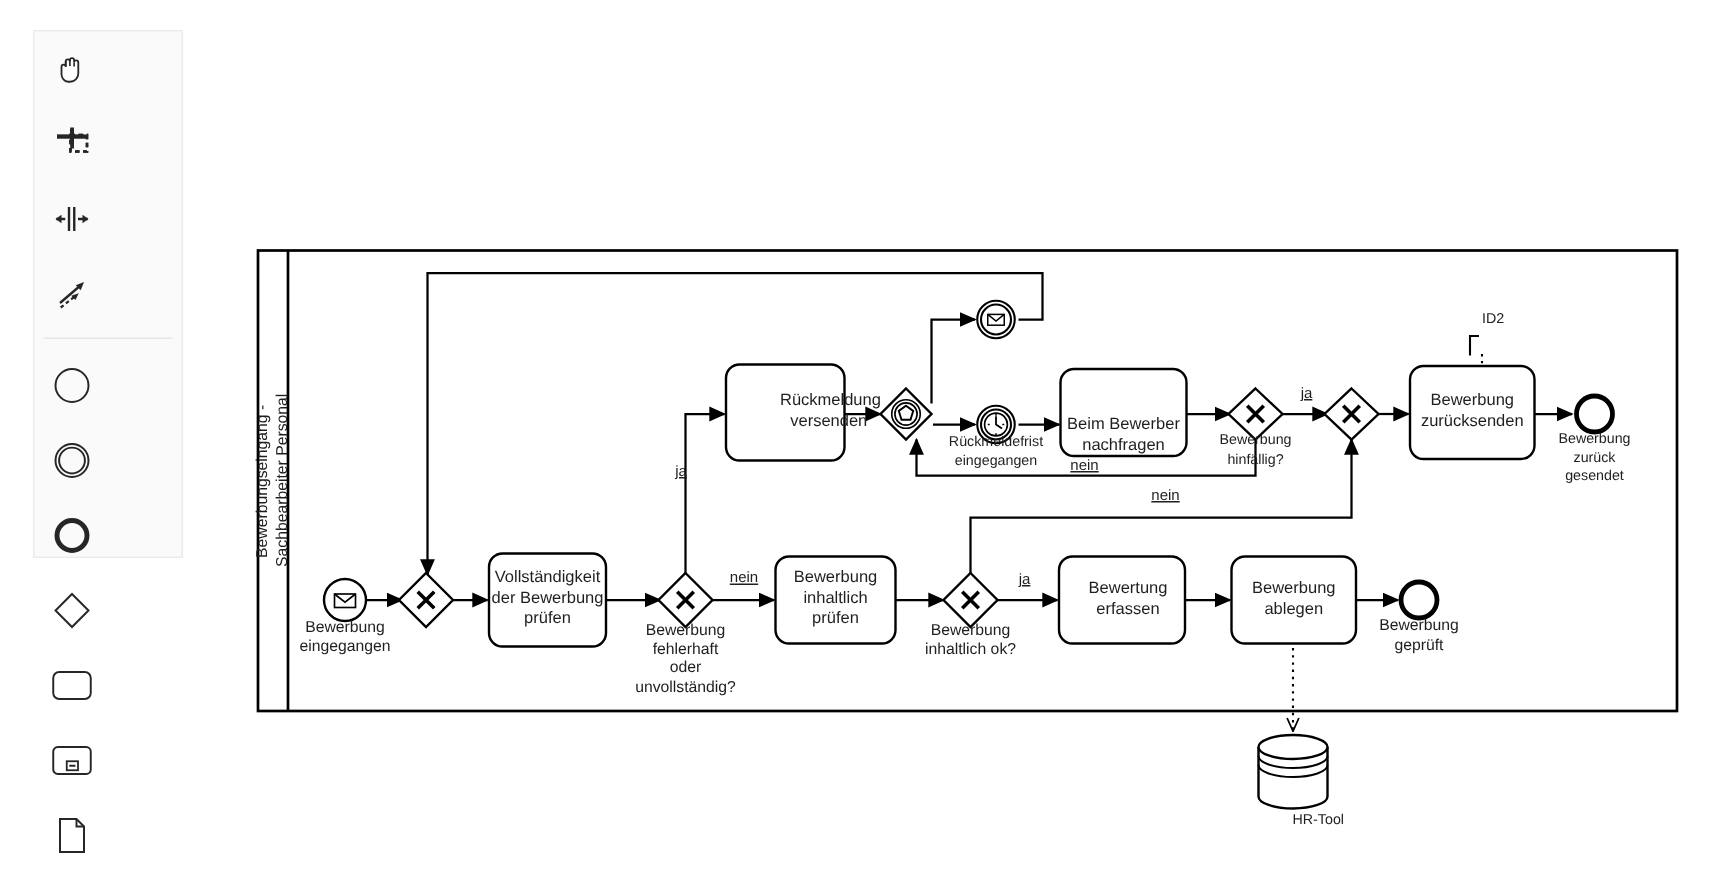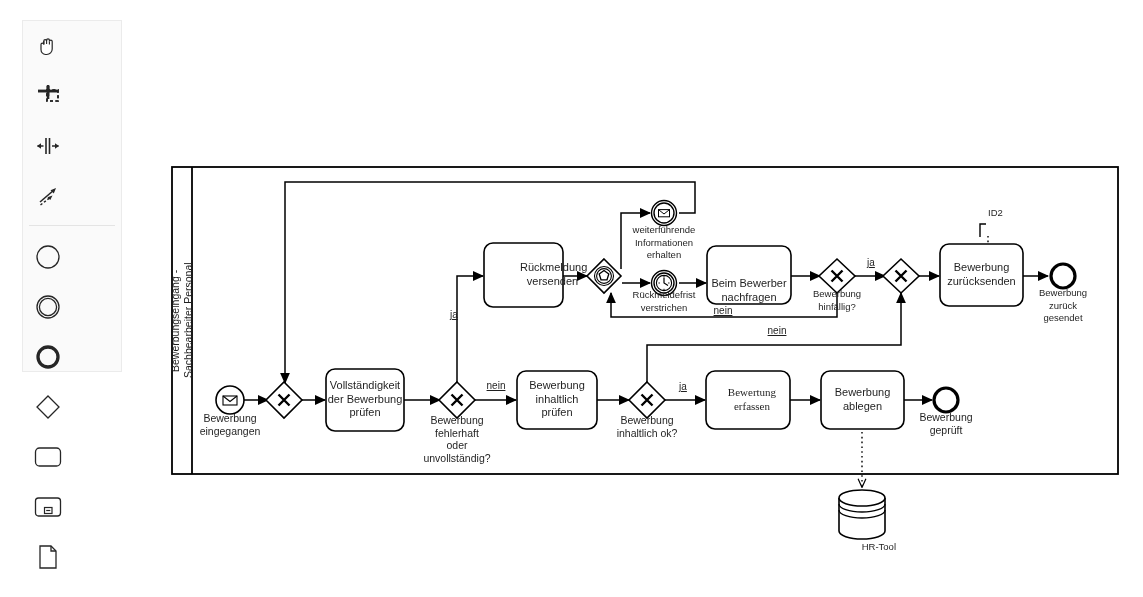--- a/index.html
+++ b/index.html
@@ -357,38 +357,35 @@
 oder
 unvollständig?</div>
 
     <div class="lbl task" style="left:517px; top:379px; width:80px;">Bewerbung
 inhaltlich
 prüfen</div>
 
     <div class="lbl" style="left:603px; top:414px; width:88px;">Bewerbung
 inhaltlich ok?</div>
 
-    <div class="lbl task" style="left:706px; top:386px; width:92px;font-family:Liberation Serif, serif;">Bewertung
+    <div class="lbl task" style="left:706px; top:386px; width:92px;">Bewertung
 erfassen</div>
 
     <div class="lbl task" style="left:821px; top:386px; width:83px;">Bewerbung
 ablegen</div>
 
     <div class="lbl" style="left:904px; top:411px; width:84px;">Bewerbung
 geprüft</div>
 
     <div class="lbl task" style="left:484px; top:261px; width:101px;padding-left:36px;">Rückmeldung
 versenden</div>
 
-    <div class="lbl small" style="left:618px; top:224px; width:92px;">weiterführende
-Informationen
-erhalten</div>
 
     <div class="lbl small" style="left:620px; top:289px; width:88px;">Rückmeldefrist
-verstrichen</div>
+eingegangen</div>
 
     <div class="lbl task" style="left:707px; top:261px; width:84px;margin-top:16px;">Beim Bewerber
 nachfragen</div>
 
     <div class="lbl small" style="left:797px; top:288px; width:80px;">Bewerbung
 hinfällig?</div>
 
     <div class="lbl task" style="left:940px; top:261px; width:83px;">Bewerbung
 zurücksenden</div>
 

